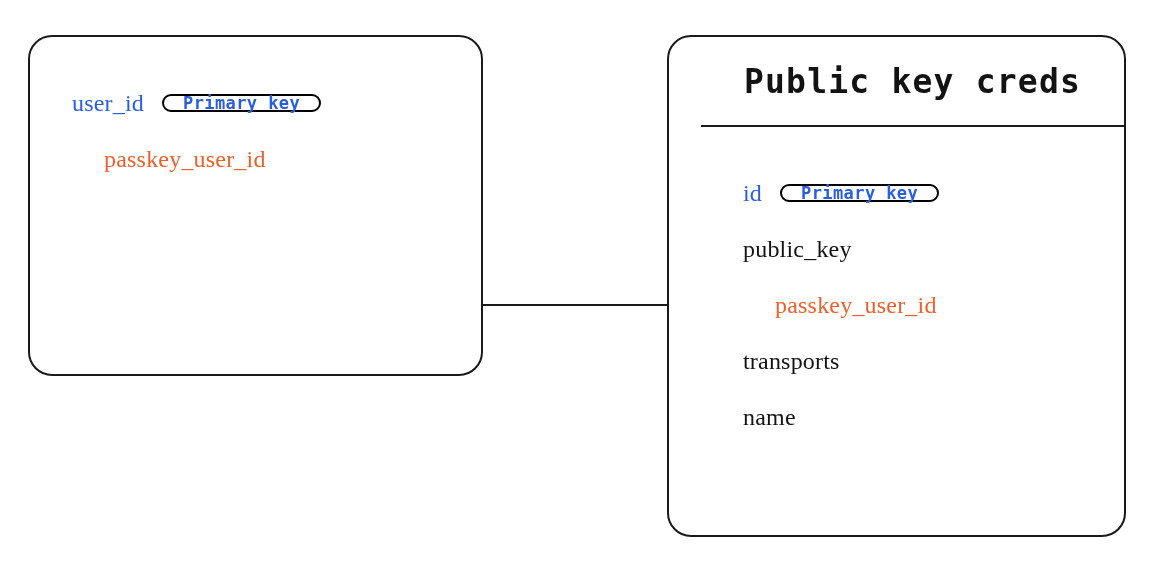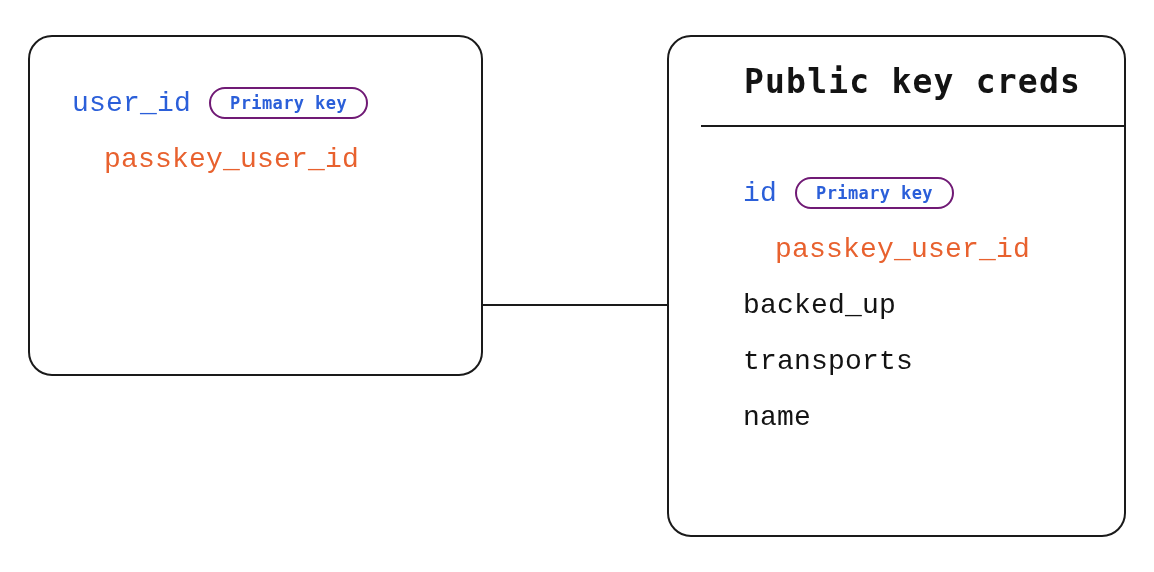--- a/index.html
+++ b/index.html
@@ -59,45 +59,45 @@
 
   .field-row {
     display: flex;
     align-items: center;
     height: 56px;
     padding-left: 42px;
     box-sizing: border-box;
   }
 
   .field-name {
-    font-family: Liberation Mono, monospace;
-    font-size: 28px;
+    font-family: Liberation Serif, serif;
+    font-size: 24px;
     letter-spacing: 0.2px;
     color: #131313;
     white-space: nowrap;
   }
 
   .field-name.pk {
     color: #2B5FD9;
   }
 
   .field-name.fk {
     color: #E8612E;
     margin-left: 32px;
   }
 
   .badge {
     margin-left: 18px;
     box-sizing: border-box;
     display: inline-flex;
     align-items: center;
     justify-content: center;
-    height: 32px;
+    height: 18px;
     padding: 0 19px;
-    border: 2px solid #701a75;
+    border: 2px solid #000000;
     border-radius: 999px;
     background: #ffffff;
   }
 
   .badge-label {
     font-family: "DejaVu Sans Mono", "Liberation Mono", monospace;
     font-weight: bold;
     font-size: 17px;
     letter-spacing: 0.4px;
     color: #2B5FD9;
@@ -159,28 +159,28 @@
     </div>
     <div class="entity-fields">
 
       <div class="field-row">
         <span class="field-name pk">id</span>
         <span class="badge">
           <span class="badge-label">Primary key</span>
         </span>
       </div>
 
+      <div class="field-row">
+        <span class="field-name">public_key</span>
+      </div>
 
       <div class="field-row">
         <span class="field-name fk">passkey_user_id</span>
       </div>
 
-      <div class="field-row">
-        <span class="field-name">backed_up</span>
-      </div>
 
       <div class="field-row">
         <span class="field-name">transports</span>
       </div>
 
       <div class="field-row">
         <span class="field-name">name</span>
       </div>
 
     </div>

